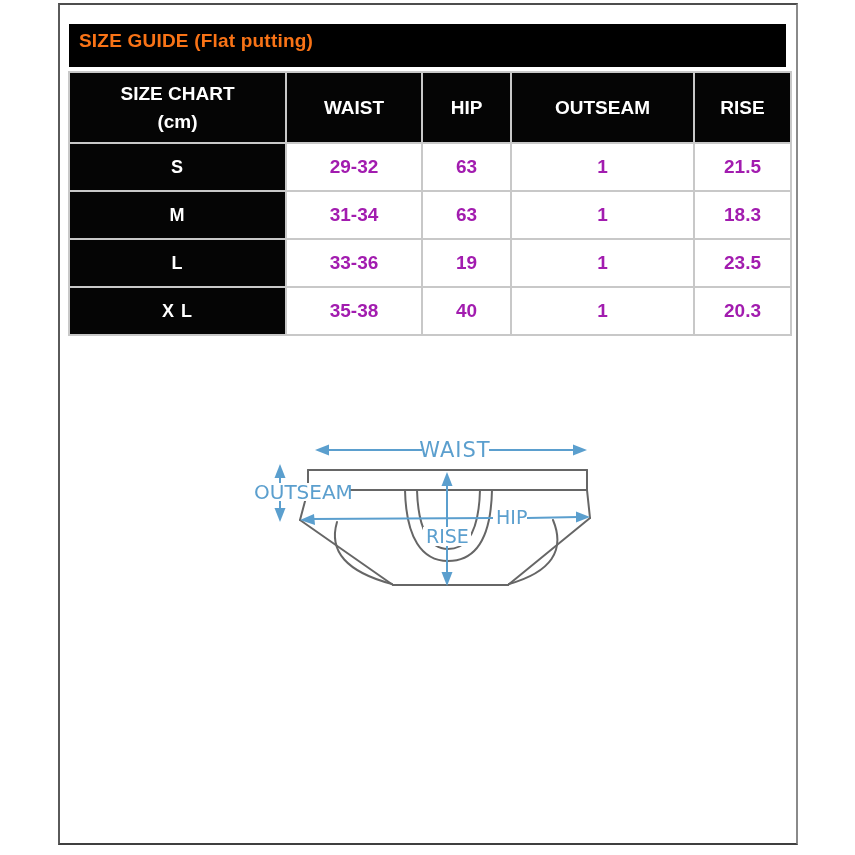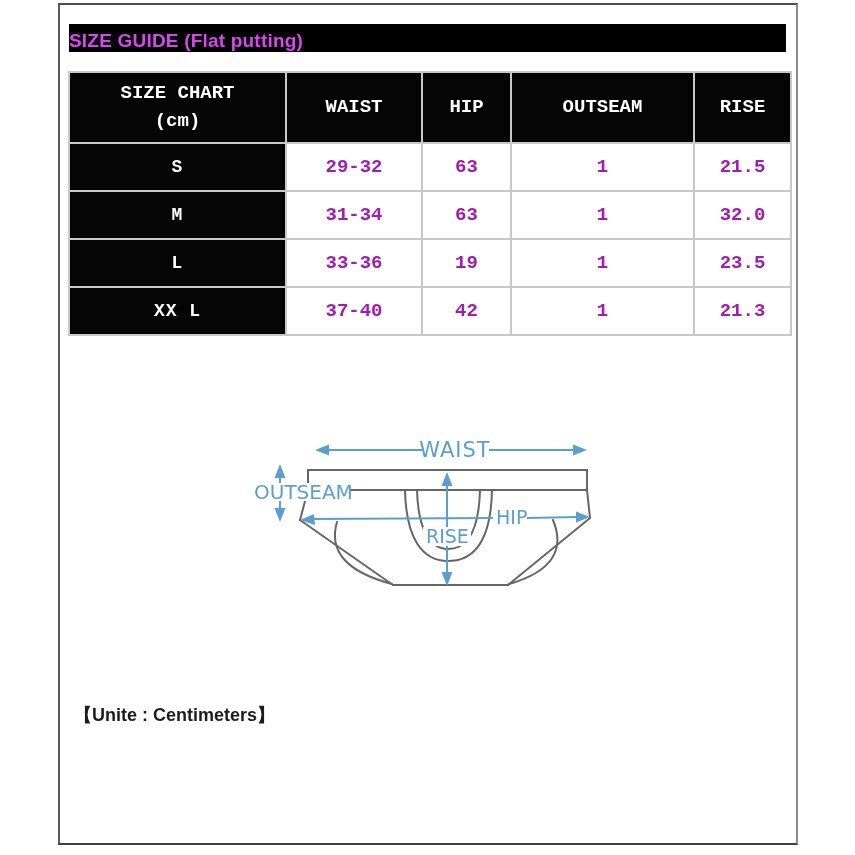--- a/index.html
+++ b/index.html
@@ -1,24 +1,24 @@
 <!DOCTYPE html>
 <html><head>
 <meta charset="utf-8">
 <style>
   html,body{margin:0;padding:0;background:#ffffff;}
   .canvas{position:relative;width:855px;height:855px;background:#ffffff;overflow:hidden;
           font-family:"Liberation Sans",sans-serif;}
   .frame{position:absolute;left:58px;top:3px;width:740px;height:842px;box-sizing:border-box;
          background:#ffffff;border:2px solid;border-color:#4d4d4d #8a8a8a #3f3f3f #5a5a5a;}
-  .title-bar{position:absolute;left:9px;top:19px;width:717px;height:28px;background:#000;
-             color:#d946ef;font-size:19px;font-weight:bold;line-height:33px;box-sizing:border-box;
-             letter-spacing:.2px;}
+  .title-bar{position:absolute;left:9px;top:19px;width:717px;height:43px;background:#000;
+             color:#f97316;font-size:19px;font-weight:bold;line-height:33px;box-sizing:border-box;
+             padding-left:10px;letter-spacing:.2px;}
   table.size-chart{position:absolute;left:8px;top:66px;width:722px;border-collapse:collapse;
-                   table-layout:fixed;font-family:Liberation Mono, monospace;}
+                   table-layout:fixed;}
   table.size-chart col.c1{width:217px;} table.size-chart col.c2{width:136px;}
   table.size-chart col.c3{width:89px;}  table.size-chart col.c4{width:183px;}
   table.size-chart col.c5{width:97px;}
   table.size-chart th, table.size-chart td{border:2px solid #c8c8c8;text-align:center;
                    font-weight:bold;padding:0;}
   table.size-chart th{background:#050505;color:#ffffff;font-size:19px;height:69px;line-height:1.45;}
   table.size-chart td{background:#ffffff;color:#a21caf;font-size:19px;height:46px;}
   table.size-chart td.size{background:#050505;color:#ffffff;font-size:18px;letter-spacing:1px;}
   .diagram{position:absolute;left:180px;top:413px;width:380px;height:205px;}
   .notes{position:absolute;left:9px;top:638px;width:722px;font-size:18px;font-weight:bold;
@@ -60,35 +60,35 @@
           <td>29-32</td>
           <td>63</td>
           <td>1</td>
           <td>21.5</td>
         </tr>
         <tr>
           <td class="size">M</td>
           <td>31-34</td>
           <td>63</td>
           <td>1</td>
-          <td>32.0</td>
+          <td>18.3</td>
         </tr>
         <tr>
           <td class="size">L</td>
           <td>33-36</td>
           <td>19</td>
           <td>1</td>
           <td>23.5</td>
         </tr>
         <tr>
-          <td class="size">XX L</td>
-          <td>37-40</td>
-          <td>42</td>
+          <td class="size">X L</td>
+          <td>35-38</td>
+          <td>40</td>
           <td>1</td>
-          <td>21.3</td>
+          <td>20.3</td>
         </tr>
       </tbody>
     </table>
 
     <div class="diagram">
       <svg width="380" height="205" viewBox="0 0 380 205" xmlns="http://www.w3.org/2000/svg">
 
         <g stroke="#666666" stroke-width="2" fill="none" stroke-linecap="round" stroke-linejoin="round">
           <path d="M68,52 L347,52"></path>
           <path d="M68,52 L68,72"></path>
@@ -138,21 +138,20 @@
         <g fill="#5b9fce" font-family="DejaVu Sans, sans-serif">
           <text x="215" y="39" font-size="21" text-anchor="middle" letter-spacing="1">WAIST</text>
           <text x="14" y="81" font-size="20">OUTSEAM</text>
           <text x="256" y="106" font-size="19">HIP</text>
           <text x="186" y="125" font-size="19">RISE</text>
         </g>
       </svg>
     </div>
 
     <div class="notes">
-      <div> 【Unite : Centimeters】</div>
       
       
       
       
     </div>
 
   </div>
 </div>
 
 </body></html>

